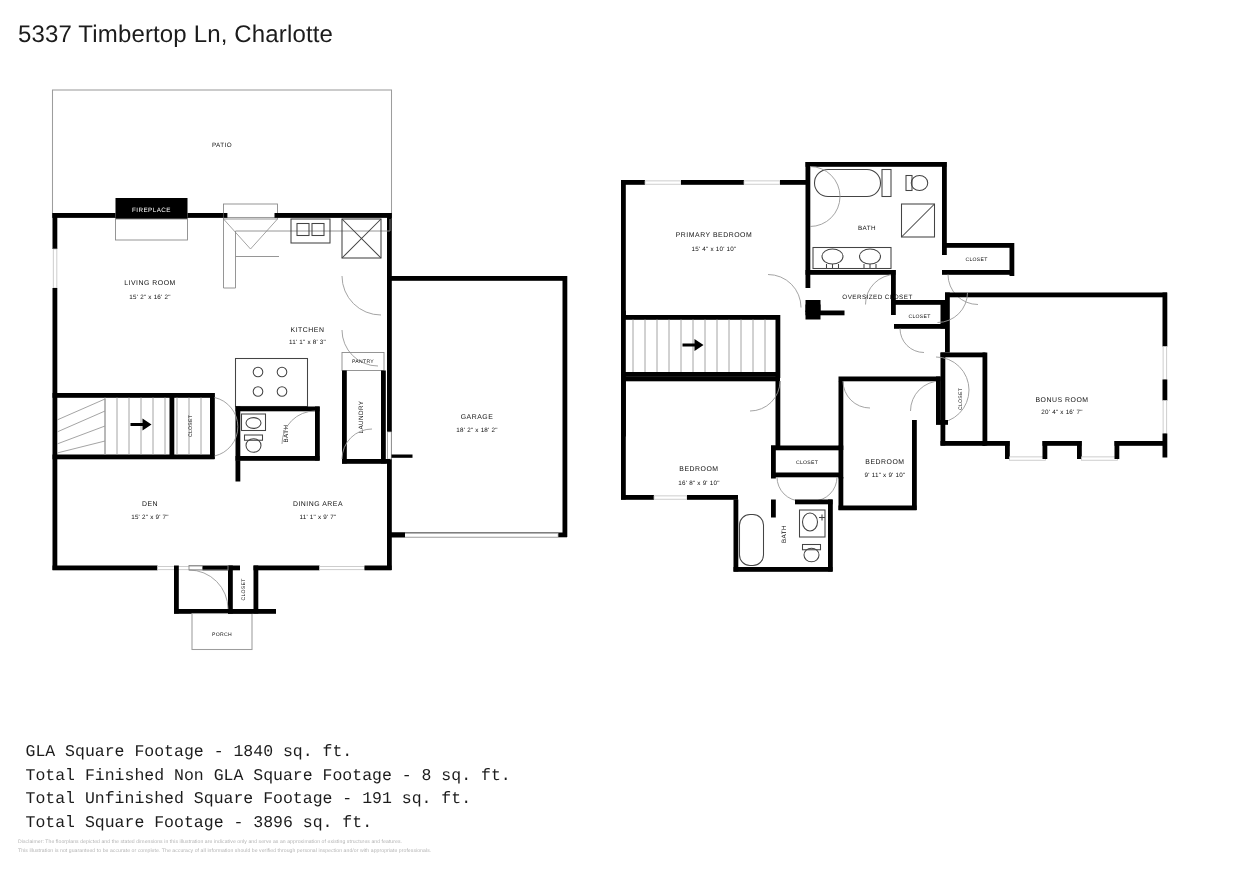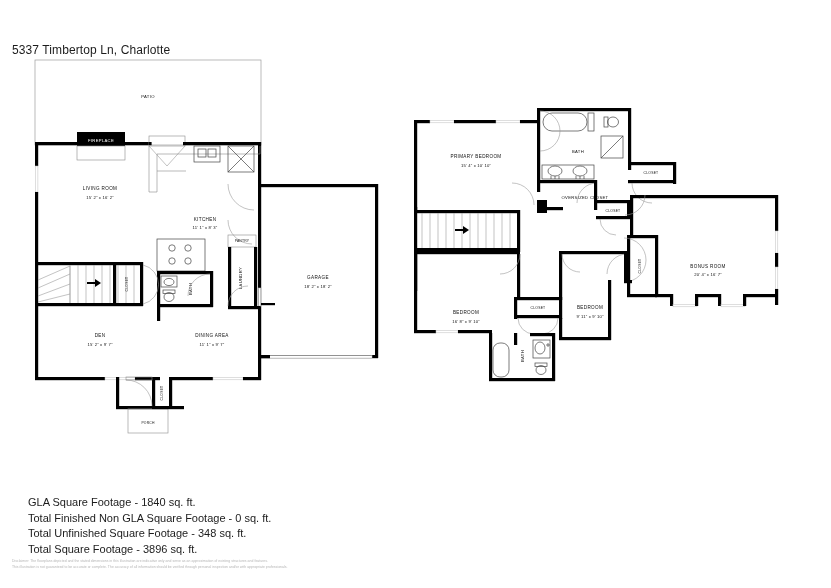--- a/index.html
+++ b/index.html
@@ -12,39 +12,39 @@
     height: 588px;
     position: relative;
     font-family: "Liberation Sans", sans-serif;
     color: #1a1a1a;
     overflow: hidden;
   }
   #title {
     position: absolute;
     left: 12px;
     top: 15px;
-    font-size: 12px;
+    font-size: 16px;
     letter-spacing: 0.1px;
     color: #1c1c1c;
-    margin-top: 28px;
   }
   #plan-area {
     position: absolute;
     left: 0;
     top: 40px;
     width: 831px;
     height: 440px;
   }
   #plan-area svg { display: block; }
 
   #summary {
     position: absolute;
-    left: 28px;
+    left: 17px;
     top: 495px;
     width: 500px;
+    font-family: Liberation Mono, monospace;
   }
   #summary .line {
     font-size: 11px;
     line-height: 15.5px;
     color: #1c1c1c;
     white-space: nowrap;
   }
   #disclaimer {
     position: absolute;
     left: 12px;
@@ -378,21 +378,21 @@
       <rect class="fixture" x="535" y="323" width="12" height="3.5"></rect>
       <rect class="wall" x="530" y="293" width="25" height="3.2"></rect>
     </g>
 
   </g>
 </svg>
 </div>
 
 <div id="summary">
   <div class="line">GLA Square Footage - 1840 sq. ft.</div>
-  <div class="line">Total Finished Non GLA Square Footage - 0 sq. ft.</div>
-  <div class="line">Total Unfinished Square Footage - 348 sq. ft.</div>
+  <div class="line">Total Finished Non GLA Square Footage - 8 sq. ft.</div>
+  <div class="line">Total Unfinished Square Footage - 191 sq. ft.</div>
   <div class="line">Total Square Footage - 3896 sq. ft.</div>
 </div>
 
 <div id="disclaimer">
   <div class="dline">Disclaimer: The floorplans depicted and the stated dimensions in this illustration are indicative only and serve as an approximation of existing structures and features.</div>
   <div class="dline">This illustration is not guaranteed to be accurate or complete. The accuracy of all information should be verified through personal inspection and/or with appropriate professionals.</div>
 </div>
 
 </body></html>

